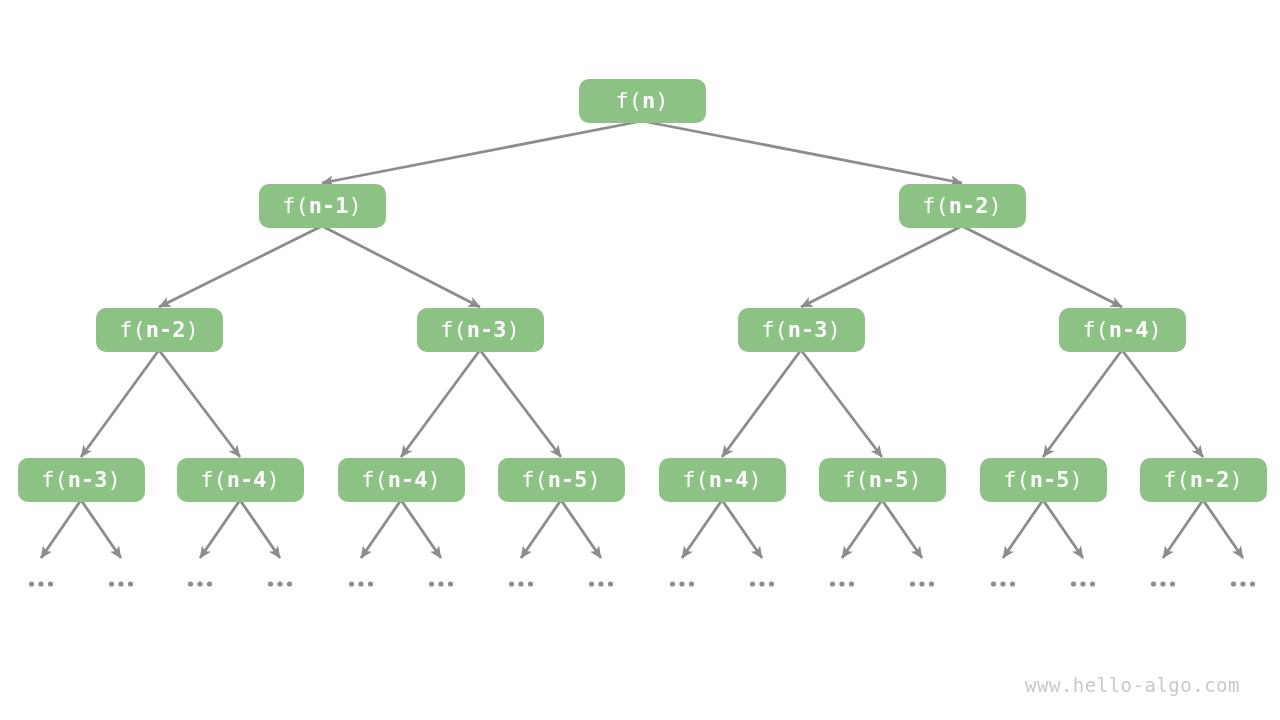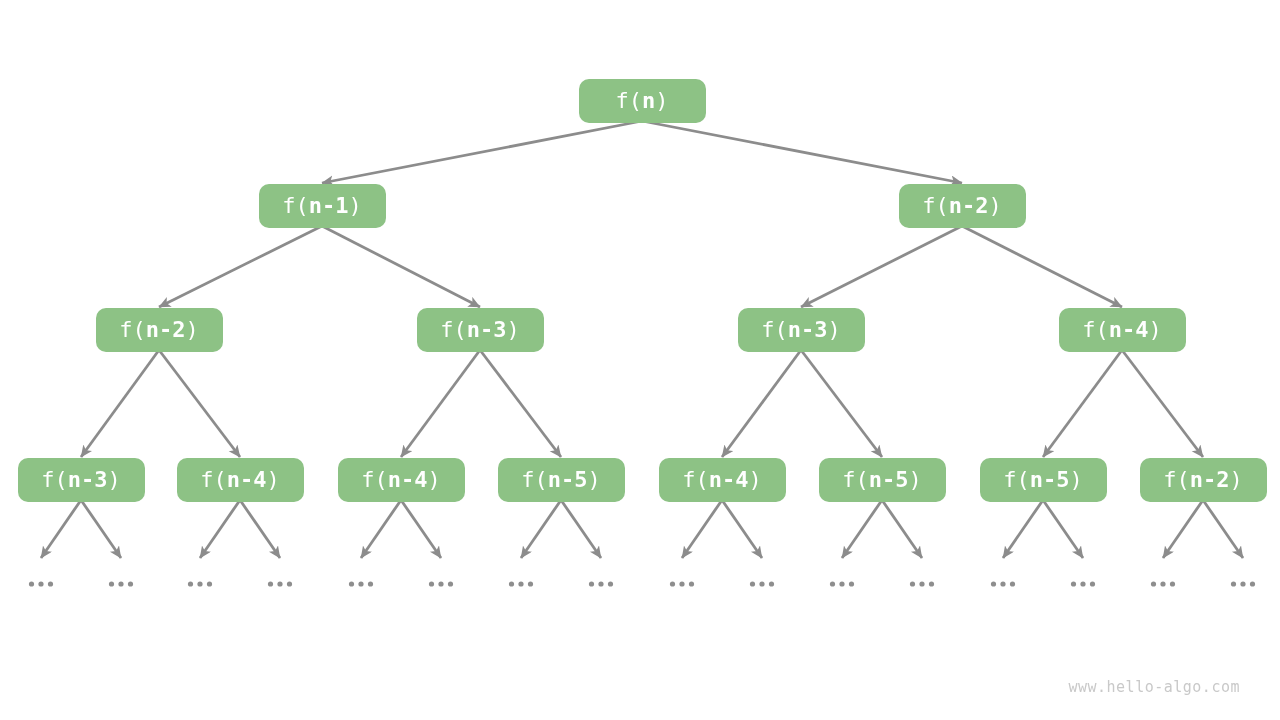--- a/index.html
+++ b/index.html
@@ -34,21 +34,21 @@
     letter-spacing: 0;
     white-space: nowrap;
     user-select: none;
   }
   .node .pre, .node .post { font-weight: 500; }
   .node .mid { font-weight: 700; }
   .watermark {
     position: absolute;
     right: 40px;
     bottom: 24px;
-    font-size: 15px;
+    font-size: 19px;
     letter-spacing: 0.5px;
   }
 </style>
 </head>
 <body>
 
 <div class="canvas" style="background: rgb(255, 255, 255);">
   <svg id="edge-layer" width="1280" height="720" viewBox="0 0 1280 720">
     <defs>
       <marker id="arrowhead" markerUnits="userSpaceOnUse" markerWidth="14" markerHeight="12" refX="11.5" refY="5.5" orient="auto">

